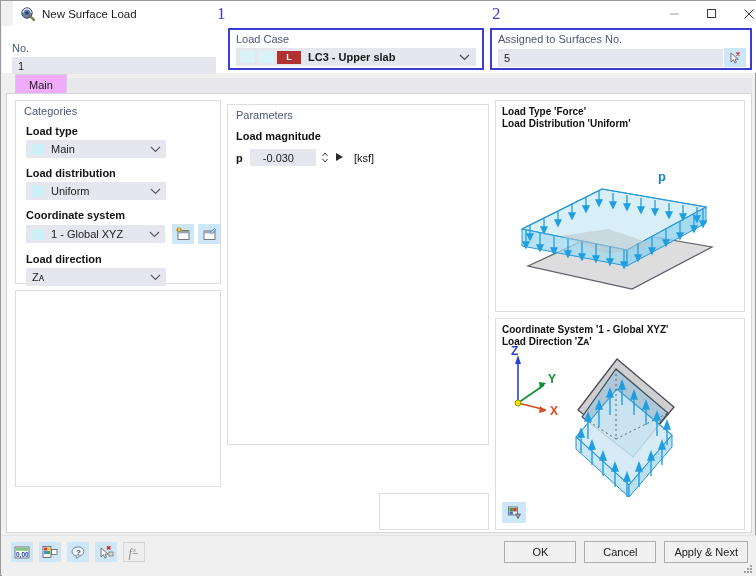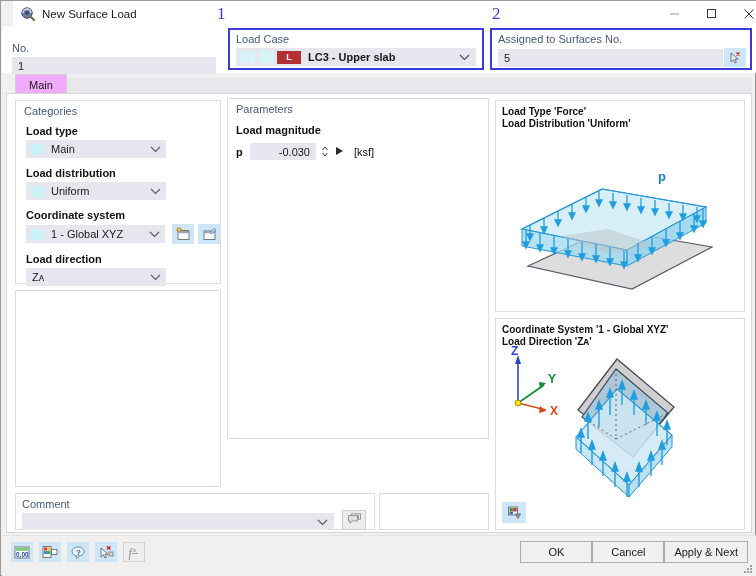--- a/index.html
+++ b/index.html
@@ -88,21 +88,21 @@
     background: #ffffff; border: 1px solid #d6d6d6;
   }
   .panel {
     position: absolute; background: #ffffff; border: 1px solid #dcdce2;
   }
   .panel-title {
     font-size: 11px; color: #4a5878; padding: 4px 0 0 8px;
   }
   #panel-categories { left: 8px; top: 6px; width: 206px; height: 184px; }
   #panel-blank      { left: 8px; top: 196px; width: 206px; height: 197px; }
-  #panel-parameters { left: 220px; top: 4px; width: 262px; height: 341px; }
+  #panel-parameters { left: 220px; top: 10px; width: 262px; height: 341px; }
   #panel-img-top    { left: 488px; top: 6px; width: 250px; height: 212px; }
   #panel-img-bot    { left: 488px; top: 224px; width: 250px; height: 212px; }
   #panel-comment    { left: 8px; top: 399px; width: 360px; height: 37px; }
   #panel-comment-right { left: 372px; top: 399px; width: 110px; height: 37px; }
 
   .field-label { font-size: 11px; color: #111111; margin: 0 0 3px 10px; font-weight: bold; }
   .combo {
     margin-left: 10px; height: 18px; width: 140px; background: #e6e6ef;
     display: flex; align-items: center; position: relative;
   }
@@ -115,21 +115,21 @@
     width: 22px; height: 20px; background: #cde6f8; border: 1px solid #cde6f8;
     display: inline-flex; align-items: center; justify-content: center;
     vertical-align: top;
   }
 
   
   .p-row { display: flex; align-items: center; margin-left: 8px; margin-top: 7px; }
   .p-sym { width: 14px; font-size: 11px; color: #111; font-weight: bold; }
   .p-input {
     width: 66px; height: 17px; background: #e6e6ef; text-align: center;
-    padding-right: 6px; font-size: 11px; display: flex; align-items: center;
+    padding-right: 22px; font-size: 11px; display: flex; align-items: center;
     justify-content: flex-end; color: #1b1b1b;
   }
   .spin { width: 10px; margin-left: 4px; display: flex; flex-direction: column; align-items:center; }
   .p-unit { margin-left: 10px; font-size: 11px; color: #111; }
 
   .img-caption { font-size: 10px; color: #111; font-weight: bold; line-height: 12px; padding: 5px 0 0 6px; }
 
   
   #comment-combo {
     margin: 3px 0 0 6px; width: 312px; height: 17px; background: #e6e6ef;
@@ -145,21 +145,21 @@
   #footer {
     position: absolute; left: 1px; top: 534px; width: 754px; height: 41px;
     background: #f0f0f0; border-top: 1px solid #e3e3e3;
   }
   #footer-tools { position: absolute; left: 9px; top: 6px; display: flex; gap: 6px; }
   .tool {
     width: 22px; height: 20px; background: #cde6f8;
     display: flex; align-items: center; justify-content: center;
   }
   .tool.disabled { background: #eeeeee; border: 1px solid #d4d4d4; }
-  #footer-buttons { position: absolute; right: 8px; top: 5px; display: flex; }
+  #footer-buttons { position: absolute; right: 8px; top: 5px; display: flex; gap: 8px; }
   .btn {
     height: 22px; min-width: 72px; padding: 0 9px;
     background: #f0f0f0; border: 1px solid #adadad;
     font-size: 11px; color: #1a1a1a;
     display: flex; align-items: center; justify-content: center;
   }
   #resize-grip { position: absolute; right: 3px; bottom: 2px; width: 12px; height: 12px; }
   svg { shape-rendering: geometricPrecision; }
 </style>
 </head>
@@ -510,37 +510,20 @@
         <svg width="15" height="15" viewBox="0 0 15 15">
           <rect x="1.5" y="2" width="9" height="8" fill="#e8f0f7" stroke="#5a5a5a" stroke-width="0.8"></rect>
           <rect x="2.5" y="3" width="3.4" height="3.4" fill="#3a9b3a"></rect>
           <rect x="6.2" y="3" width="3.4" height="3.4" fill="#c23b3b"></rect>
           <rect x="2.5" y="6.6" width="3.4" height="2.8" fill="#3a6fb5"></rect>
           <path d="M8.5 9 l5 0 l-2.5 4.5 Z" fill="#9aa6b5" stroke="#4a4a5a" stroke-width="0.7"></path>
         </svg>
       </div>
     </div>
 
-    <div class="panel" id="panel-comment">
-      <div class="panel-title" style="padding-left:6px;">Comment</div>
-      <div id="comment-combo">
-        <span style="margin-left:6px; font-size:11px;" placeholder=""></span>
-        <span class="caret">
-          <svg width="11" height="7" viewBox="0 0 11 7">
-              <polyline points="1,1 5.5,5.5 10,1" fill="none" stroke="#5b5b6b" stroke-width="1.2"></polyline>
-            </svg>
-        </span>
-      </div>
-      <div id="comment-btn">
-        <svg width="15" height="14" viewBox="0 0 15 14">
-          <path d="M1.5 2.5 h9 v5.5 h-5 l-2.5 2.2 v-2.2 h-1.5 z" fill="#dfdfdf" stroke="#8a8a8a" stroke-width="0.9"></path>
-          <path d="M4.5 0.8 h9 v5.5 h-2 v-3.8 h-7 z" fill="#efefef" stroke="#8a8a8a" stroke-width="0.9"></path>
-        </svg>
-      </div>
-    </div>
 
     <div class="panel" id="panel-comment-right"></div>
   </div>
 
   <div id="footer">
     <div id="footer-tools">
       <div class="tool">
         <svg width="16" height="15" viewBox="0 0 16 15">
           <rect x="1" y="2" width="14" height="11" fill="#ffffff" stroke="#6b6b6b" stroke-width="0.9"></rect>
           <rect x="1.8" y="2.8" width="12.4" height="3" fill="#7ec87e"></rect>

